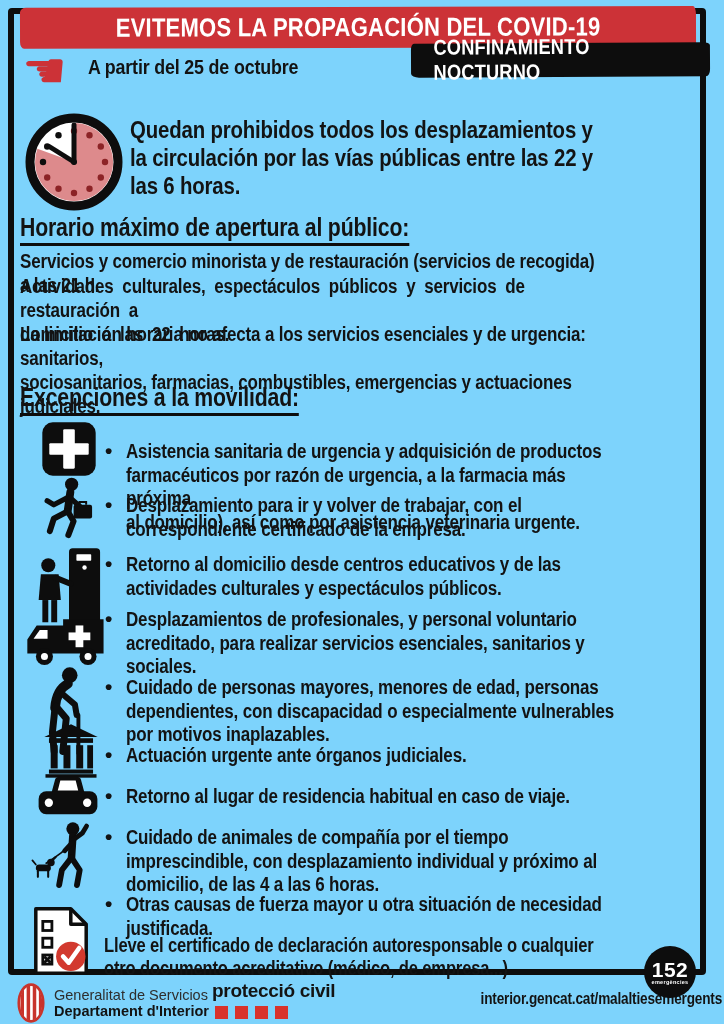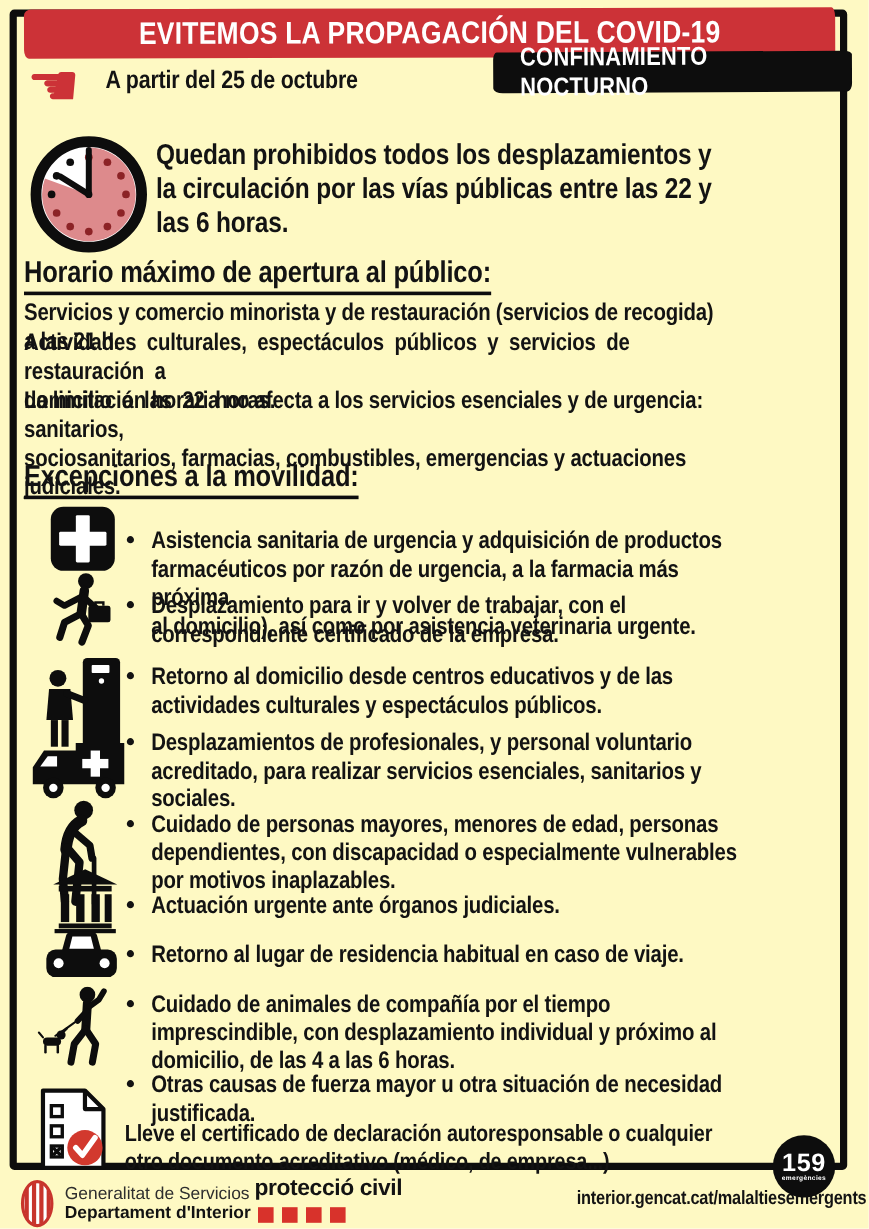--- a/index.html
+++ b/index.html
@@ -1,18 +1,18 @@
 <!DOCTYPE html>
 <html><head>
 <meta charset="utf-8">
 <style>
   * { margin:0; padding:0; box-sizing:border-box; }
   html,body { width:724px; height:1024px; background:#ffffff; }
   #poster {
-    position:relative; width:724px; height:1024px; background:#fef9c3; overflow:hidden;
+    position:relative; width:724px; height:1024px; background:#7dd3fc; overflow:hidden;
     font-family:"Liberation Sans", sans-serif; font-weight:bold; color:#131313;
   }
   .abs { position:absolute; }
   
   .cx { display:inline-block; transform:scaleX(0.85); transform-origin:0 0; white-space:pre-line; letter-spacing:-0.2px; }
   .cx-c { transform-origin:50% 0; }
   .cx-r { transform-origin:100% 0; }
 
   .frame { left:8px; top:8px; width:698px; height:967px; border:6px solid #0d0d0d; border-radius:4px; }
 
@@ -312,17 +312,17 @@
     <i></i>
       <i></i>
       <i></i>
       <i></i>
   </div>
   <div class="abs url">
     <span class="cx cx-r">interior.gencat.cat/malaltiesemergents</span>
   </div>
 
   <div class="abs b112">
-    <div class="num">159</div>
+    <div class="num">152</div>
     <div class="lbl">emergències</div>
   </div>
 
 </div>
 
 </body></html>

